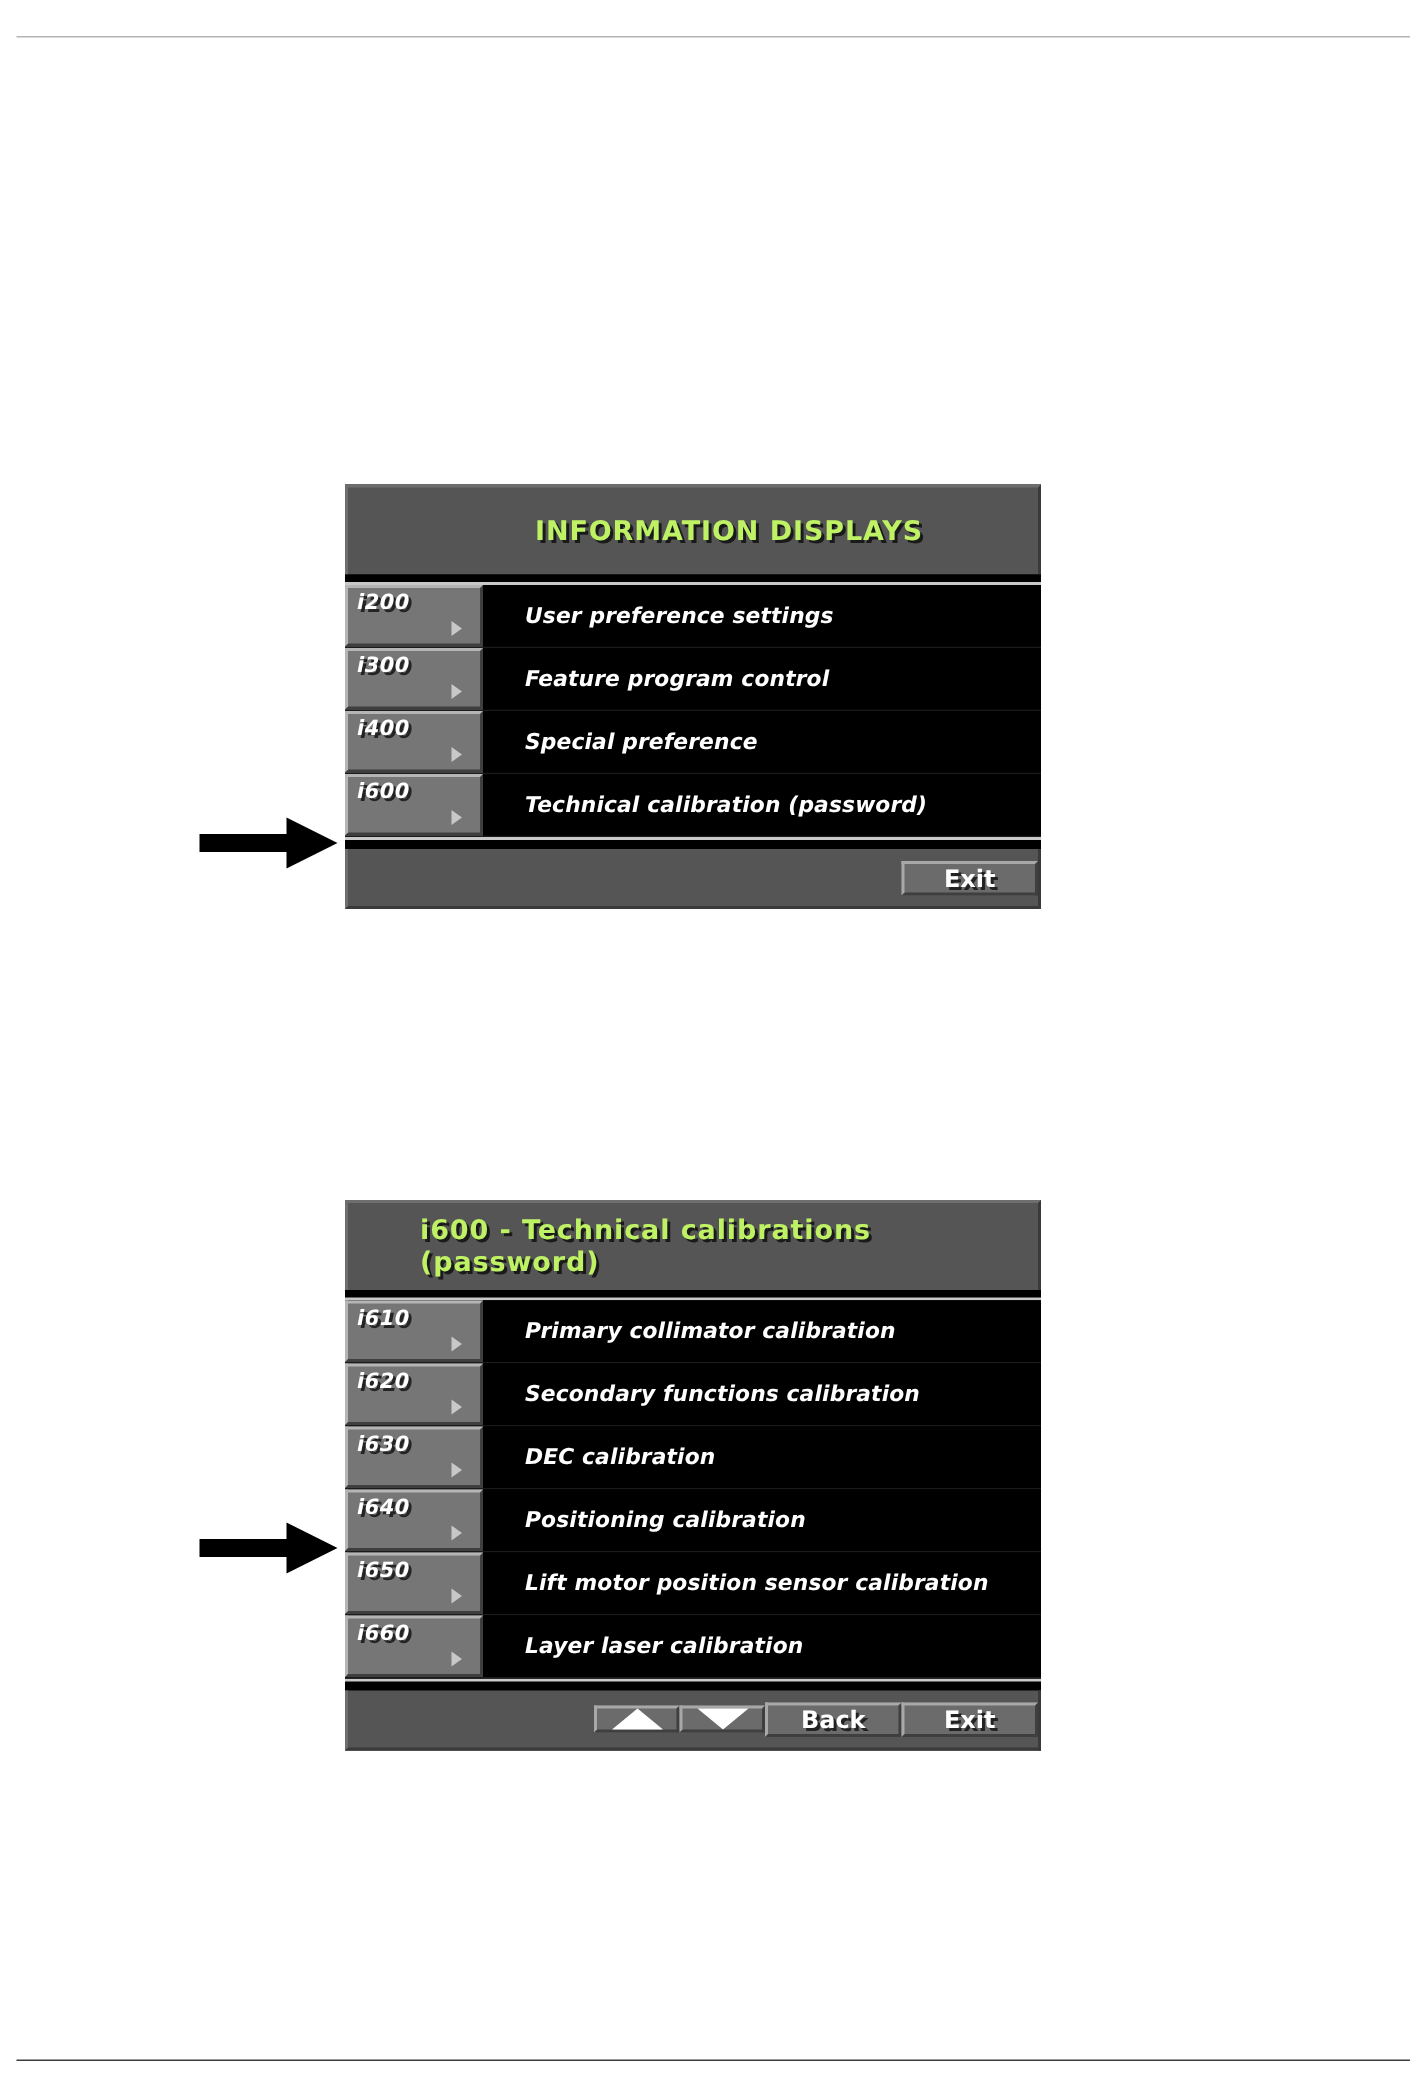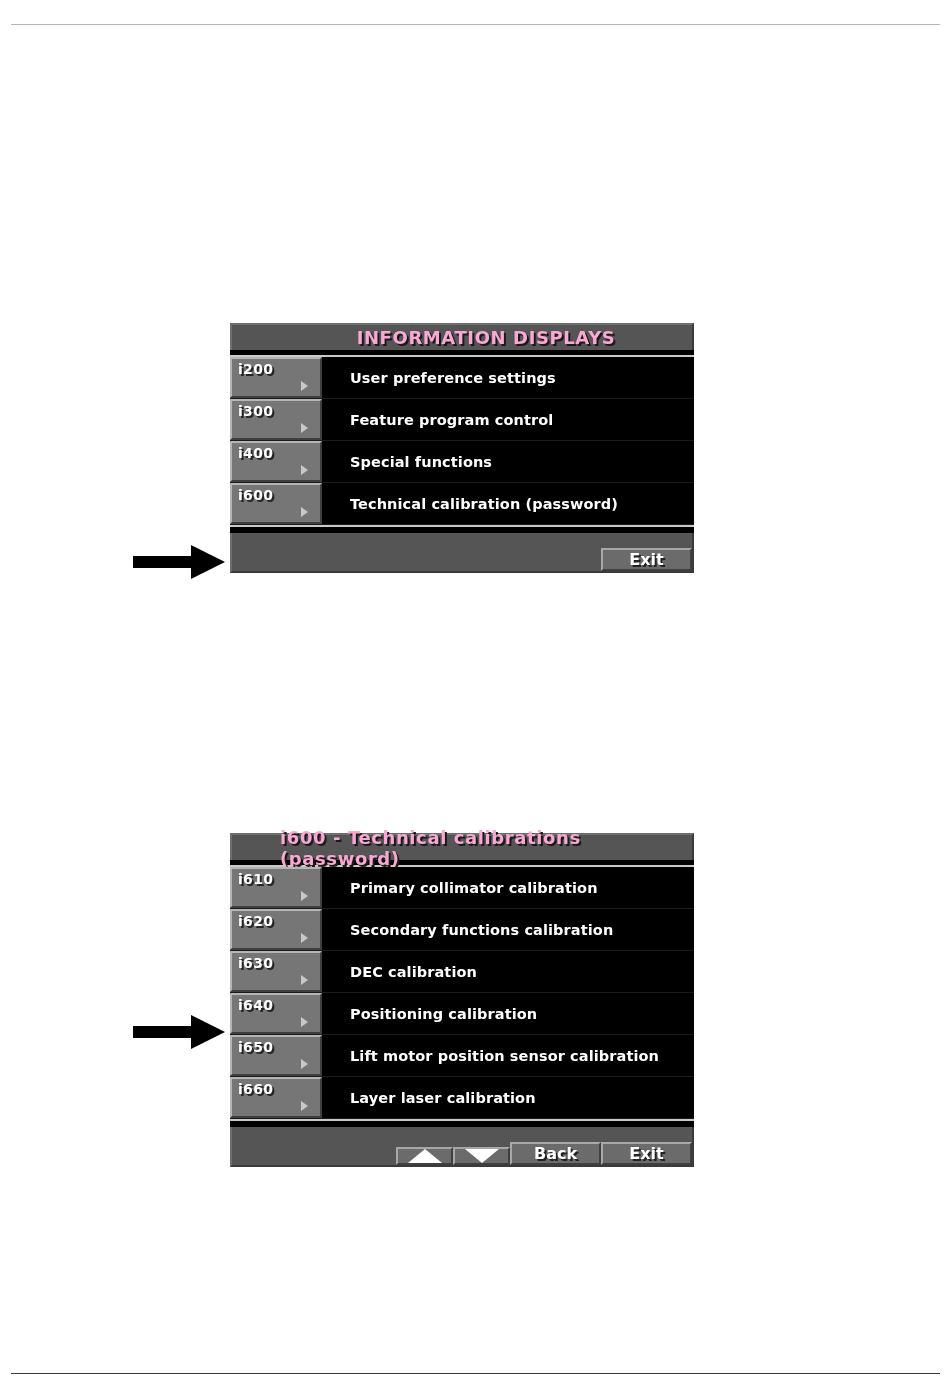--- a/index.html
+++ b/index.html
@@ -51,23 +51,23 @@
   }
 
   
   .panel {
     position: absolute;
     width: 464px;
     background: #000000;
     box-sizing: border-box;
   }
   .panel-title {
-    height: 27px;
+    height: 60px;
     background: #555555;
-    color: #f9a8d4;
+    color: #bef264;
     font-size: 18px;
     font-weight: bold;
     letter-spacing: 0.6px;
     display: flex;
     align-items: center;
     justify-content: center;
     text-shadow: 2px 2px 0 #1a1a1a;
     border-top: 2px solid #6e6e6e;
     border-left: 2px solid #6e6e6e;
     border-right: 2px solid #3a3a3a;
@@ -76,20 +76,21 @@
   }
   .title-divider {
     height: 5px;
     background: #000000;
     border-bottom: 2px solid #c9c9c9;
   }
 
   .menu-list {
     background: #000000;
     padding: 0;
+    font-style: italic;
   }
   .menu-row {
     position: relative;
     height: 41px;
     background: #000000;
     display: flex;
     align-items: stretch;
     border-bottom: 1px solid #1b1b1b;
   }
   .menu-row .code-btn {
@@ -139,21 +140,21 @@
     height: 6px;
     background: #000000;
     border-top: 2px solid #c9c9c9;
   }
 
   
   .button-bar {
     height: 40px;
     background: #555555;
     display: flex;
-    align-items: flex-end;
+    align-items: center;
     justify-content: flex-end;
     border-left: 2px solid #6e6e6e;
     border-right: 2px solid #3a3a3a;
     border-bottom: 2px solid #3a3a3a;
     box-sizing: border-box;
   }
   .bar-spacer { flex: 1 1 auto; }
   .bar-btn {
     background: #6b6b6b;
     color: #ffffff;
@@ -206,21 +207,21 @@
           <span class="code-label">i300</span>
           <span class="code-caret"></span>
         </div>
         <div class="row-label">Feature program control</div>
       </div>
       <div class="menu-row">
         <div class="code-btn">
           <span class="code-label">i400</span>
           <span class="code-caret"></span>
         </div>
-        <div class="row-label">Special functions</div>
+        <div class="row-label">Special preference</div>
       </div>
       <div class="menu-row">
         <div class="code-btn">
           <span class="code-label">i600</span>
           <span class="code-caret"></span>
         </div>
         <div class="row-label">Technical calibration (password)</div>
       </div>
     </div>
   <div class="list-bottom-divider"></div>
@@ -230,21 +231,21 @@
         <span>Exit</span>
       </div>
     </div>
 </div>
 
 <div class="callout-arrow" style="left:133px; top:545px;">
   <div class="shaft"></div>
   <div class="head"></div>
 </div>
 
-<div class="panel" id="panel-1" style="left:230px; top:833px;">
+<div class="panel" id="panel-1" style="left:230px; top:800px;">
   <div class="panel-title">i600 - Technical calibrations (password)</div>
   <div class="title-divider"></div>
   <div class="menu-list" id="list-1">
       <div class="menu-row">
         <div class="code-btn">
           <span class="code-label">i610</span>
           <span class="code-caret"></span>
         </div>
         <div class="row-label">Primary collimator calibration</div>
       </div>

